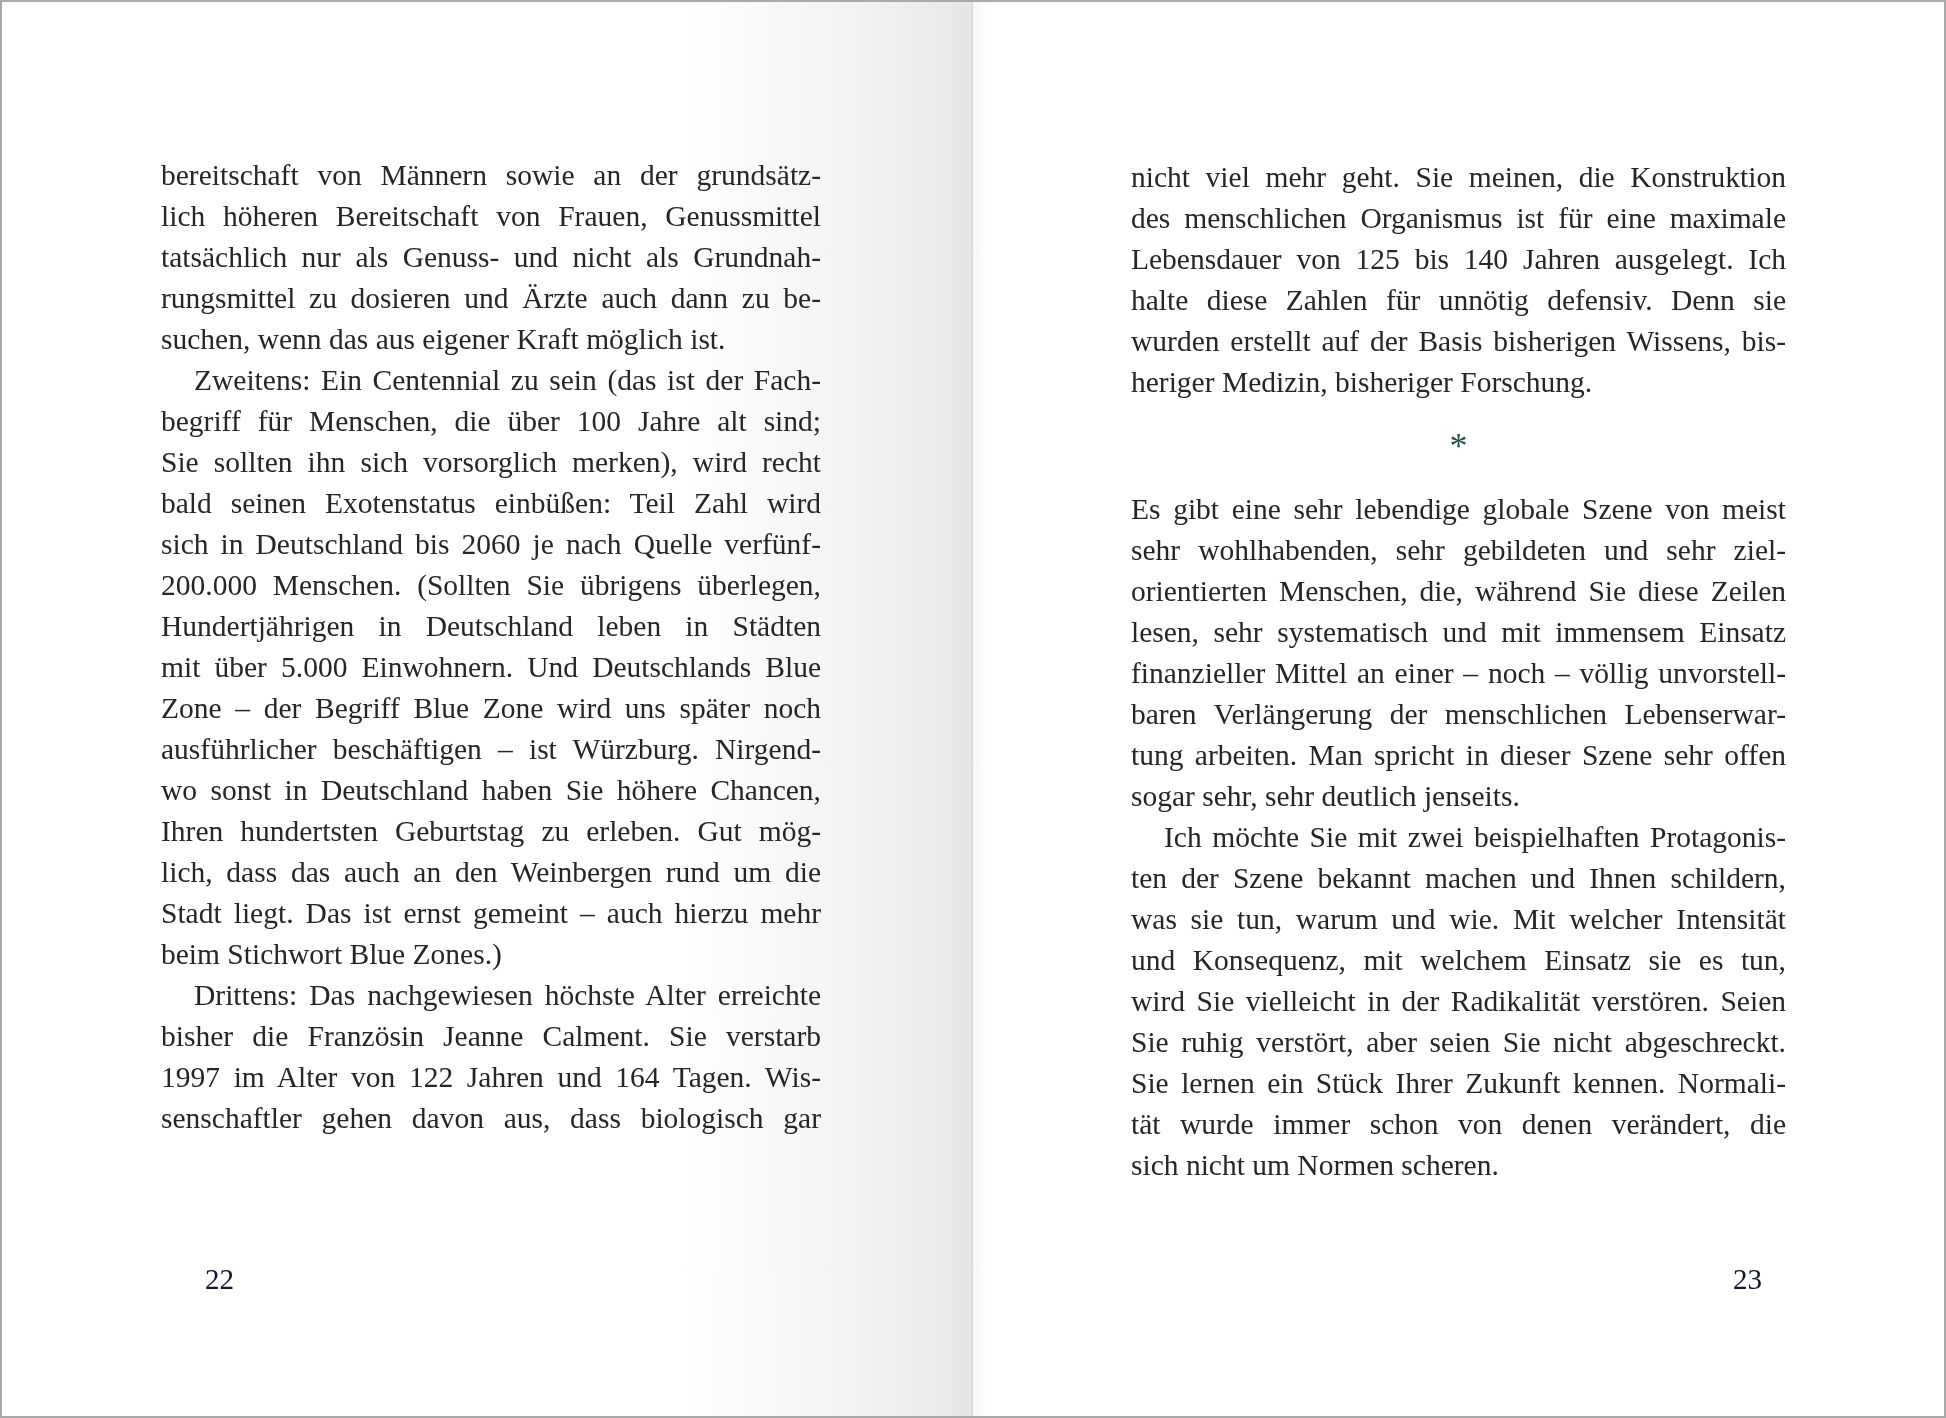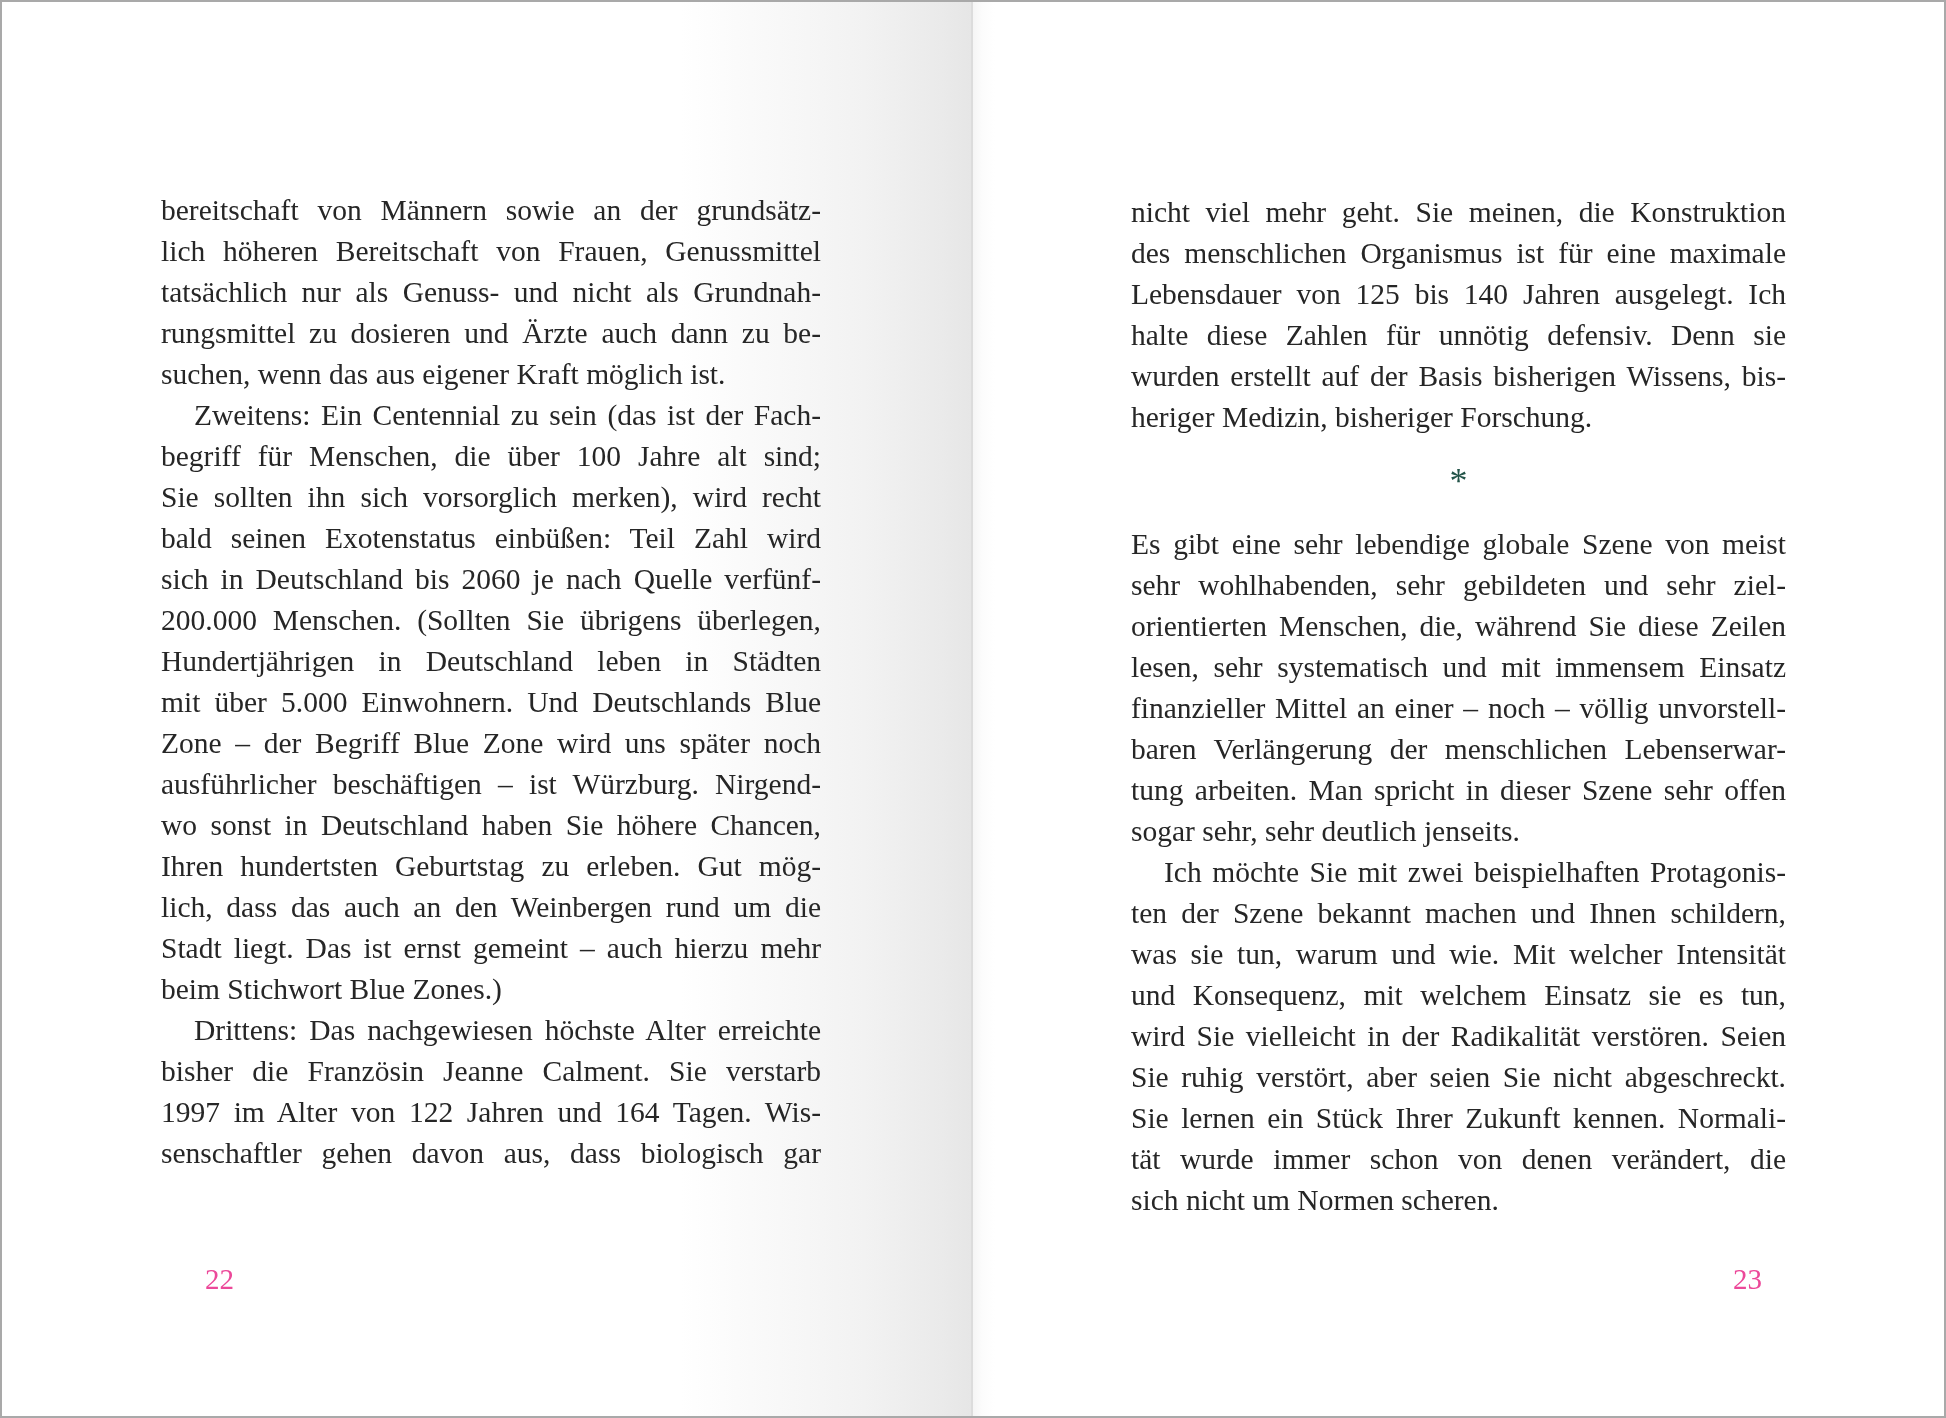--- a/index.html
+++ b/index.html
@@ -17,36 +17,35 @@
     border-right:2px solid #dcdcdc;
   }
   .paper-right{
     left:971px; width:971px;
     background:linear-gradient(to right,#f5f5f5 0px,#fcfcfc 9px,#ffffff 22px);
   }
   .textblock{
     position:absolute;
     font-size:29.5px; line-height:41px;
     color:#262626;
-    margin-top:35px;
   }
   .tb-left{left:159px; top:153px; width:660px;}
   .tb-right{left:1129px; top:155px; width:655px;}
   .tl{
     text-align:justify; text-align-last:justify;
     height:41px; white-space:nowrap;
   }
   .tl.end{text-align-last:left;}
   .tl.indent{padding-left:33px;}
   .separator{
     height:86px; display:flex; align-items:center; justify-content:center;
     font-size:36px; line-height:36px;
   }
   .folio{
-    position:absolute; font-size:29px; line-height:34px; color:#ec4899;
+    position:absolute; font-size:29px; line-height:34px; color:#0f172a;
   }
   .folio-left{left:203px; top:1260px;}
   .folio-right{right:182px; top:1260px; text-align:right;}
 </style>
 </head>
 <body>
 
 <div class="canvas">
   <div class="paper paper-left"></div>
   <div class="paper paper-right"></div>

